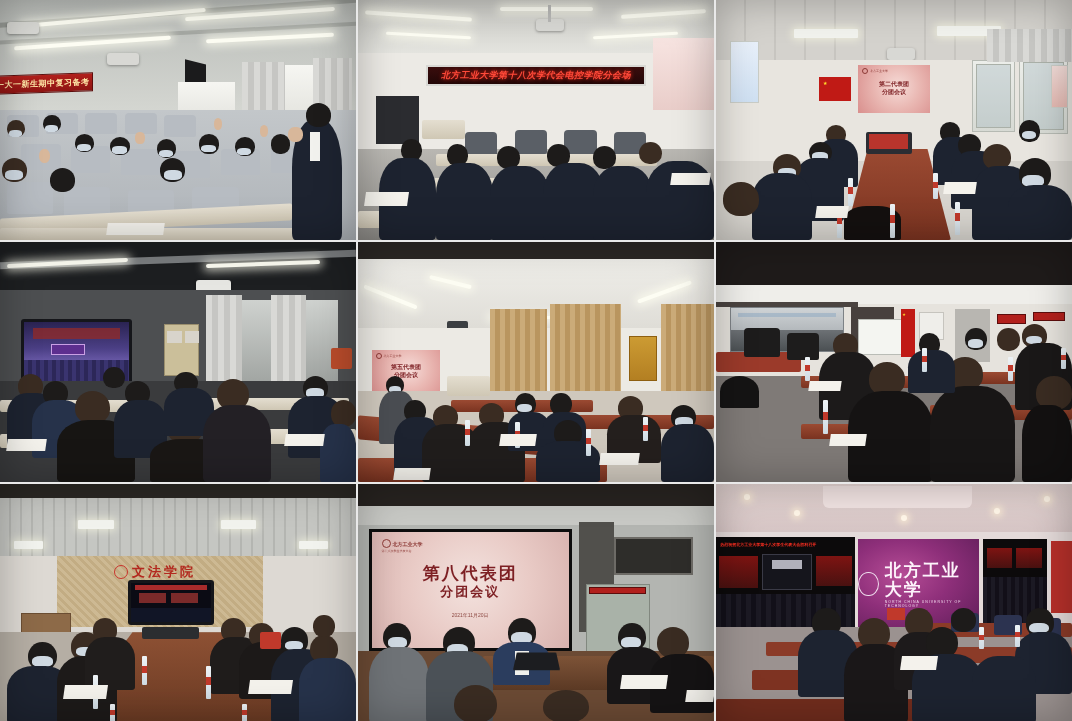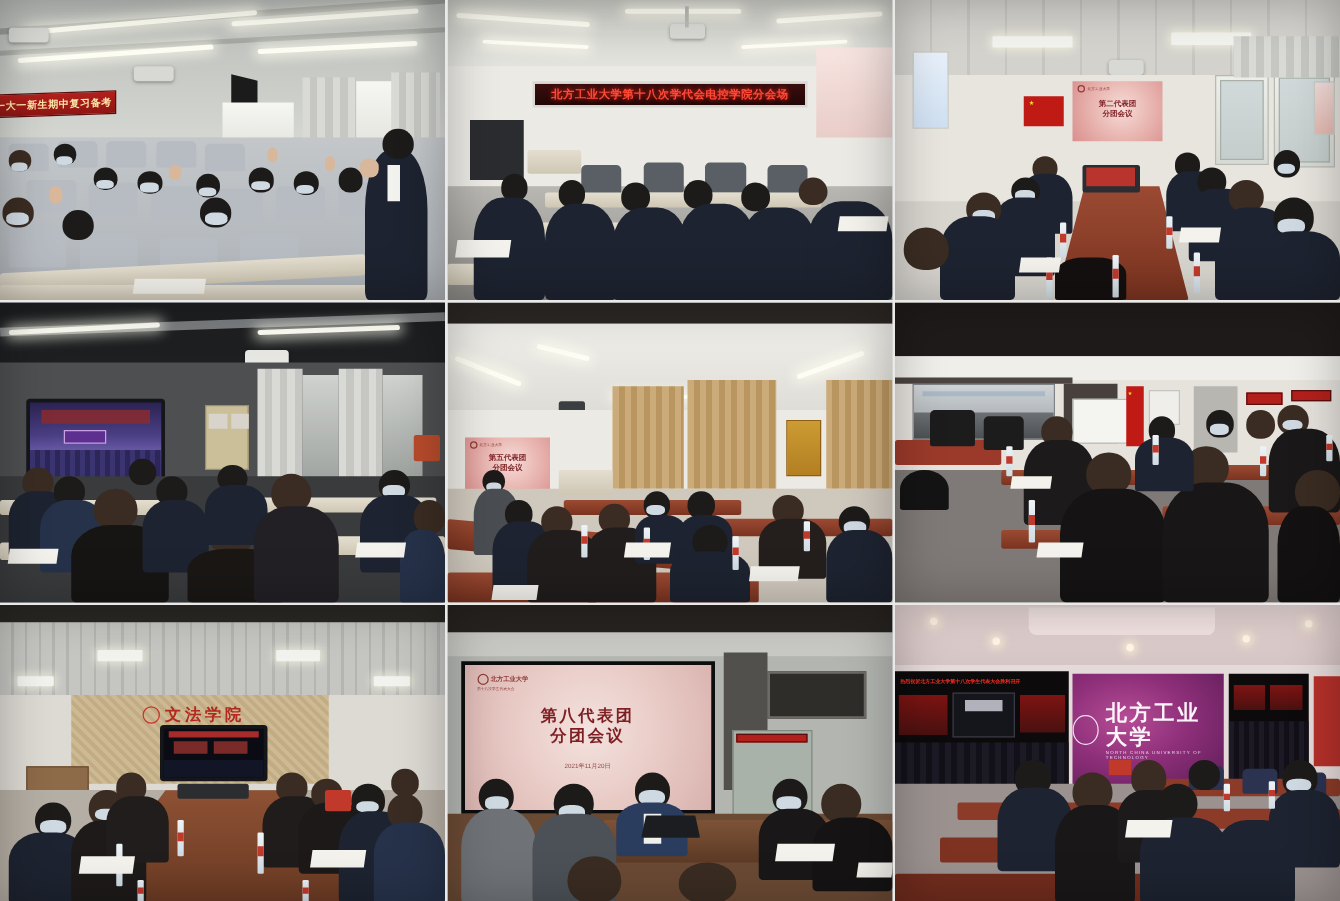--- a/index.html
+++ b/index.html
@@ -184,21 +184,21 @@
     <div class="skin" style="left:60%;top:49%;width:2.4%;height:5%;"></div>
     <div class="skin" style="left:73%;top:52%;width:2.4%;height:5%;"></div>
 
     <div class="body suit-navy" style="left:82%;top:50%;width:14%;height:50%;"></div>
     <div class="head" style="left:86%;top:43%;width:7%;height:10%;"></div>
     <div class="skin" style="left:81%;top:53%;width:4%;height:6%;"></div>
     <div style="position:absolute;left:87%;top:55%;width:3%;height:12%;background:#f2f2ee;"></div>
     <div class="vig"></div>
   </div>
 
-  <div class="cell" style="background:#dcdcd8;">
+  <div class="cell" style="background:#dcdcd8;font-style:italic;">
     <div class="ceil" style="height:24%;background:linear-gradient(#c9c9c4,#e6e6e1);"></div>
     <div style="position:absolute;left:0;top:22%;width:100%;height:40%;background:#eceae5;"></div>
     <div class="tube" style="left:2%;top:6%;width:30%;height:4px;transform:rotate(4deg);"></div>
     <div class="tube" style="left:40%;top:3%;width:26%;height:4px;"></div>
     <div class="tube" style="left:74%;top:5%;width:24%;height:4px;transform:rotate(-4deg);"></div>
     <div class="tube" style="left:8%;top:14%;width:24%;height:3px;transform:rotate(3deg);"></div>
     <div class="tube" style="left:66%;top:14%;width:24%;height:3px;transform:rotate(-3deg);"></div>
     <div class="proj" style="left:50%;top:8%;width:8%;height:5%;"></div>
     <div class="projarm" style="left:53.5%;top:2%;height:7%;"></div>
 
@@ -563,21 +563,21 @@
     <div style="position:absolute;left:3%;top:19%;width:57%;height:51%;background:#0d0d0d;padding:3px;">
       <div class="slide" style="inset:3px;left:3px;top:3px;right:3px;bottom:3px;width:auto;height:auto;
                   background:radial-gradient(circle at 50% 45%, #f3e2de 0%, #e9cbc6 50%, #d8b2ae 100%);">
         <div class="slogo" style="flex-direction:column;align-items:flex-start;gap:1px;">
           <div style="display:flex;align-items:center;gap:2px;">
             <span class="ring" style="width:9px;height:9px;"></span>
             <span class="lt" style="font-size:5px;font-weight:bold;">北方工业大学</span>
           </div>
           <span class="lt" style="font-size:3px;">第十八次学生代表大会</span>
         </div>
-        <div class="stitle" style="font-size:13px;letter-spacing:2px;text-align:right;">第八代表团</div>
+        <div class="stitle" style="font-size:17px;letter-spacing:2px;text-align:right;">第八代表团</div>
         <div class="stitle" style="font-size:13px;letter-spacing:2px;">分团会议</div>
         <div class="sdate" style="font-size:5px;">2021年11月20日</div>
       </div>
     </div>
 
     <div style="position:absolute;left:62%;top:16%;width:10%;height:46%;background:#51504c;"></div>
     <div style="position:absolute;left:72%;top:22%;width:22%;height:16%;background:#2e2d2a;border:2px solid #6d6b66;"></div>
     <div style="position:absolute;left:64%;top:42%;width:18%;height:30%;background:#a9b2a8;border:1px solid #81887f;"></div>
     <div class="redbanner" style="left:65%;top:43%;width:16%;height:3%;background:#b2201c;"></div>
 

